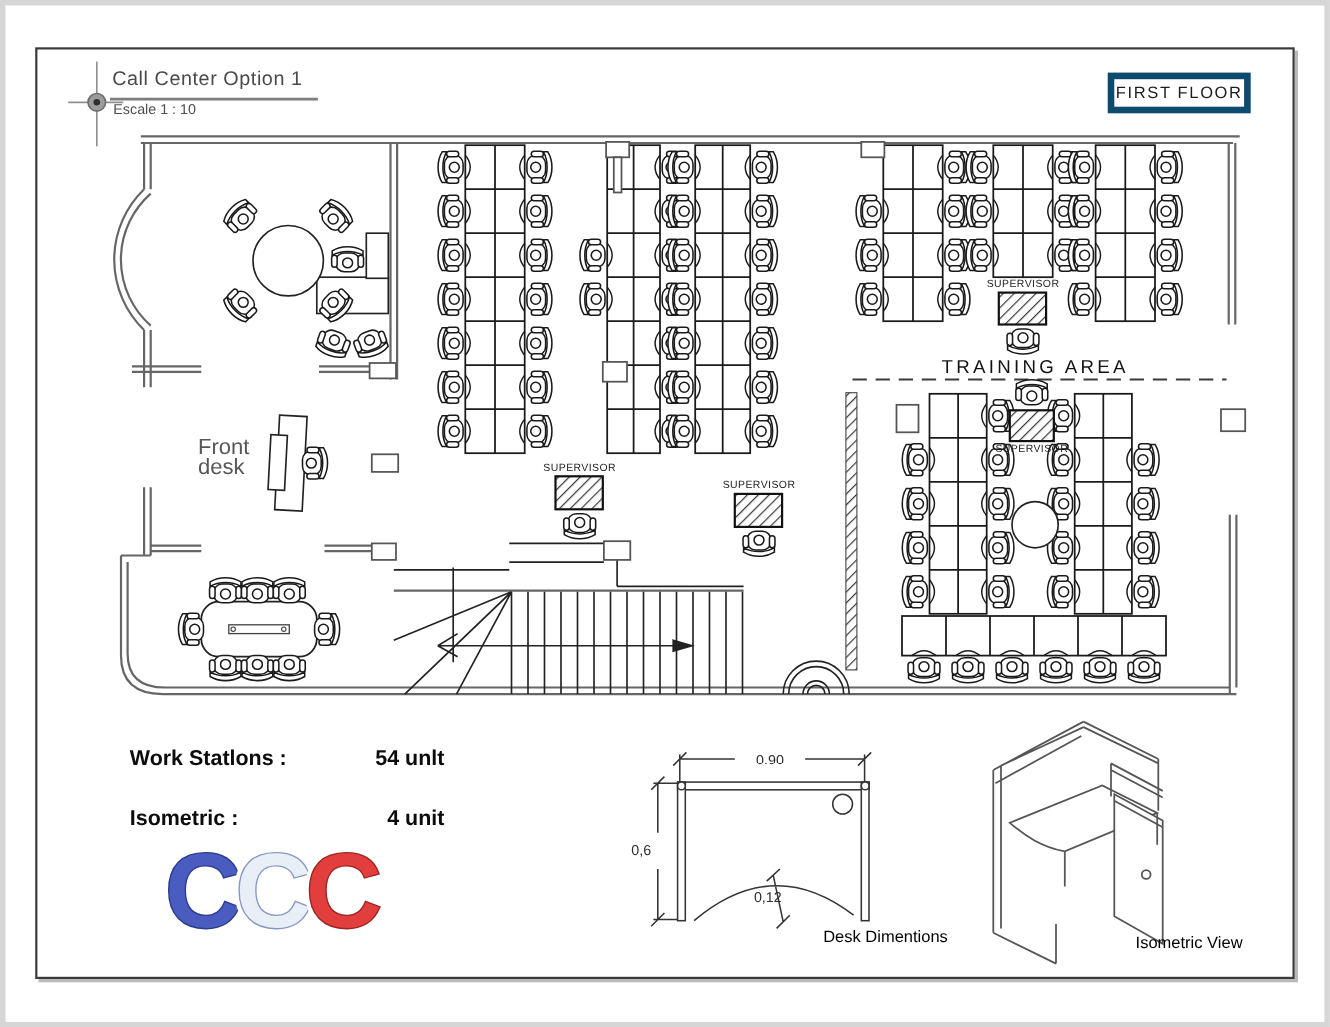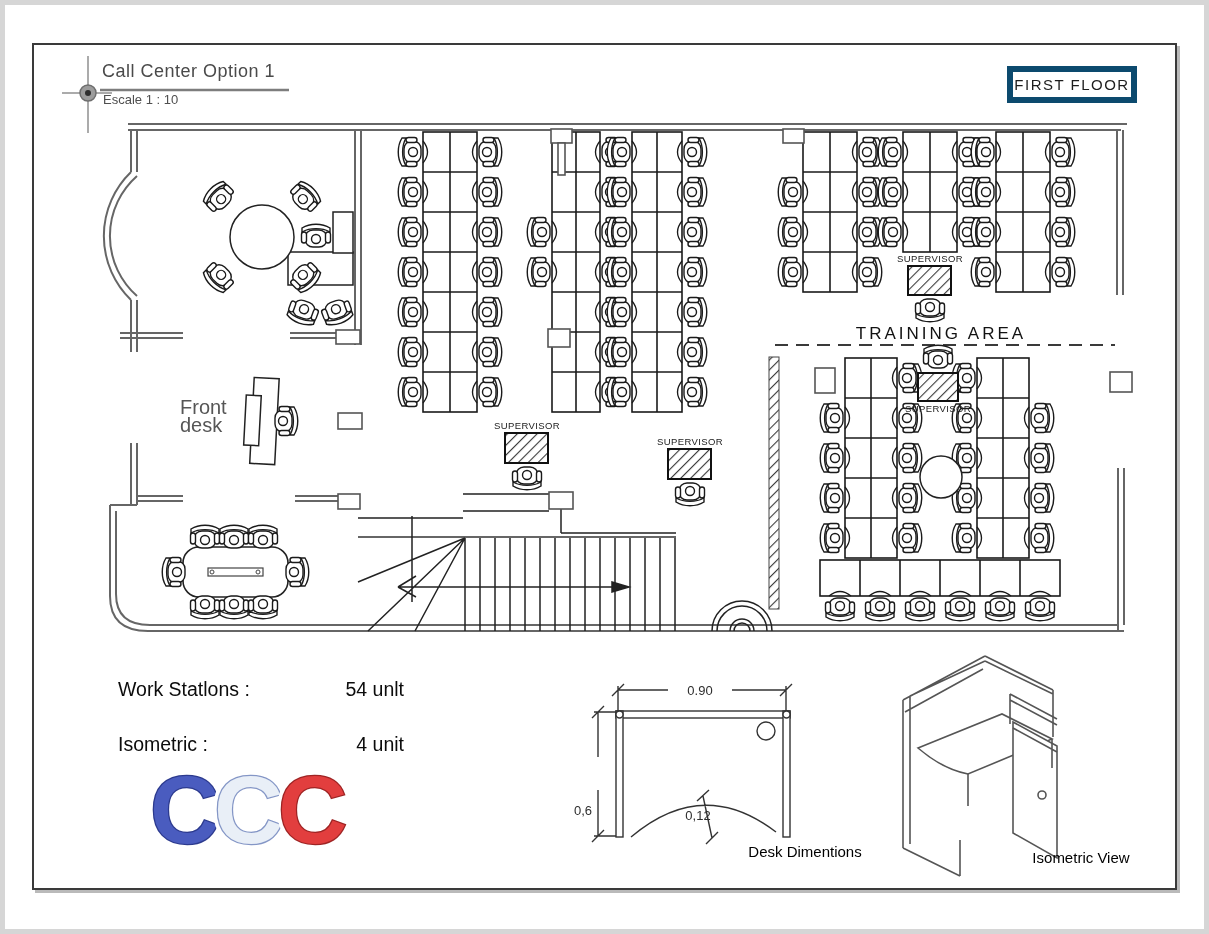--- a/index.html
+++ b/index.html
@@ -11,21 +11,21 @@
   .lbl{position:absolute;white-space:pre-line;}
   .title{left:102px;top:61px;font-size:18px;color:#4a4a4a;letter-spacing:.5px;}
   .escale{left:103px;top:92px;font-size:13px;color:#4f4f4f;}
   .firstfloor{left:1007px;top:66px;width:118px;height:25px;border:6px solid #0c4a6e;
       display:flex;align-items:center;justify-content:center;font-size:15px;
       letter-spacing:1.5px;color:#1d1d1d;}
   .frontdesk{left:180px;top:398px;font-size:20px;color:#565656;line-height:18px;}
   .suplbl{font-size:9.5px;color:#222;letter-spacing:.4px;transform:translateX(-50%);}
   .trainlbl{left:941px;top:324px;font-size:17px;letter-spacing:3px;color:#121212;
       transform:translateX(-50%);}
-  .legend{left:118px;top:648px;font-size:19.5px;font-weight:normal;color:#0c0c0c;line-height:27.5px;}
+  .legend{left:118px;top:648px;font-size:19.5px;font-weight:bold;color:#0c0c0c;line-height:27.5px;}
   .legend .lab{display:inline-block;width:178px;}
   .legend .val{display:inline-block;width:108px;text-align:right;}
   .dim{font-size:13px;color:#2e2e2e;transform:translateX(-50%);}
   .cap{font-size:15px;color:#000000;transform:translateX(-50%);margin-left:38px;}
 </style>
 </head>
 <body>
 
 <div class="stage">
   <div class="sheet"></div>
@@ -429,17 +429,17 @@
   <div class="lbl suplbl" style="left:690px;top:436px;">SUPERVISOR</div>
   <div class="lbl suplbl" style="left:930px;top:253px;">SUPERVISOR</div>
   <div class="lbl suplbl" style="left:938px;top:403px;">SUPERVISOR</div>
 
   <div class="lbl legend">
     <div><span class="lab">Work Statlons :</span><span class="val">54 unlt</span></div>
     <div><span class="lab">Isometric :</span><span class="val">4 unit</span></div>
   </div>
 
   <div class="lbl dim" style="left:700px;top:683px;">0.90</div>
-  <div class="lbl dim" style="left:583px;top:803px;text-align:center;">0,6</div>
+  <div class="lbl dim" style="left:583px;top:765px;text-align:center;">0,6</div>
   <div class="lbl dim" style="left:698px;top:808px;">0,12</div>
   <div class="lbl cap" style="left:767px;top:843px;">Desk Dimentions</div>
   <div class="lbl cap" style="left:1043px;top:849px;">Isometric View</div>
 </div>
 
 </body></html>

